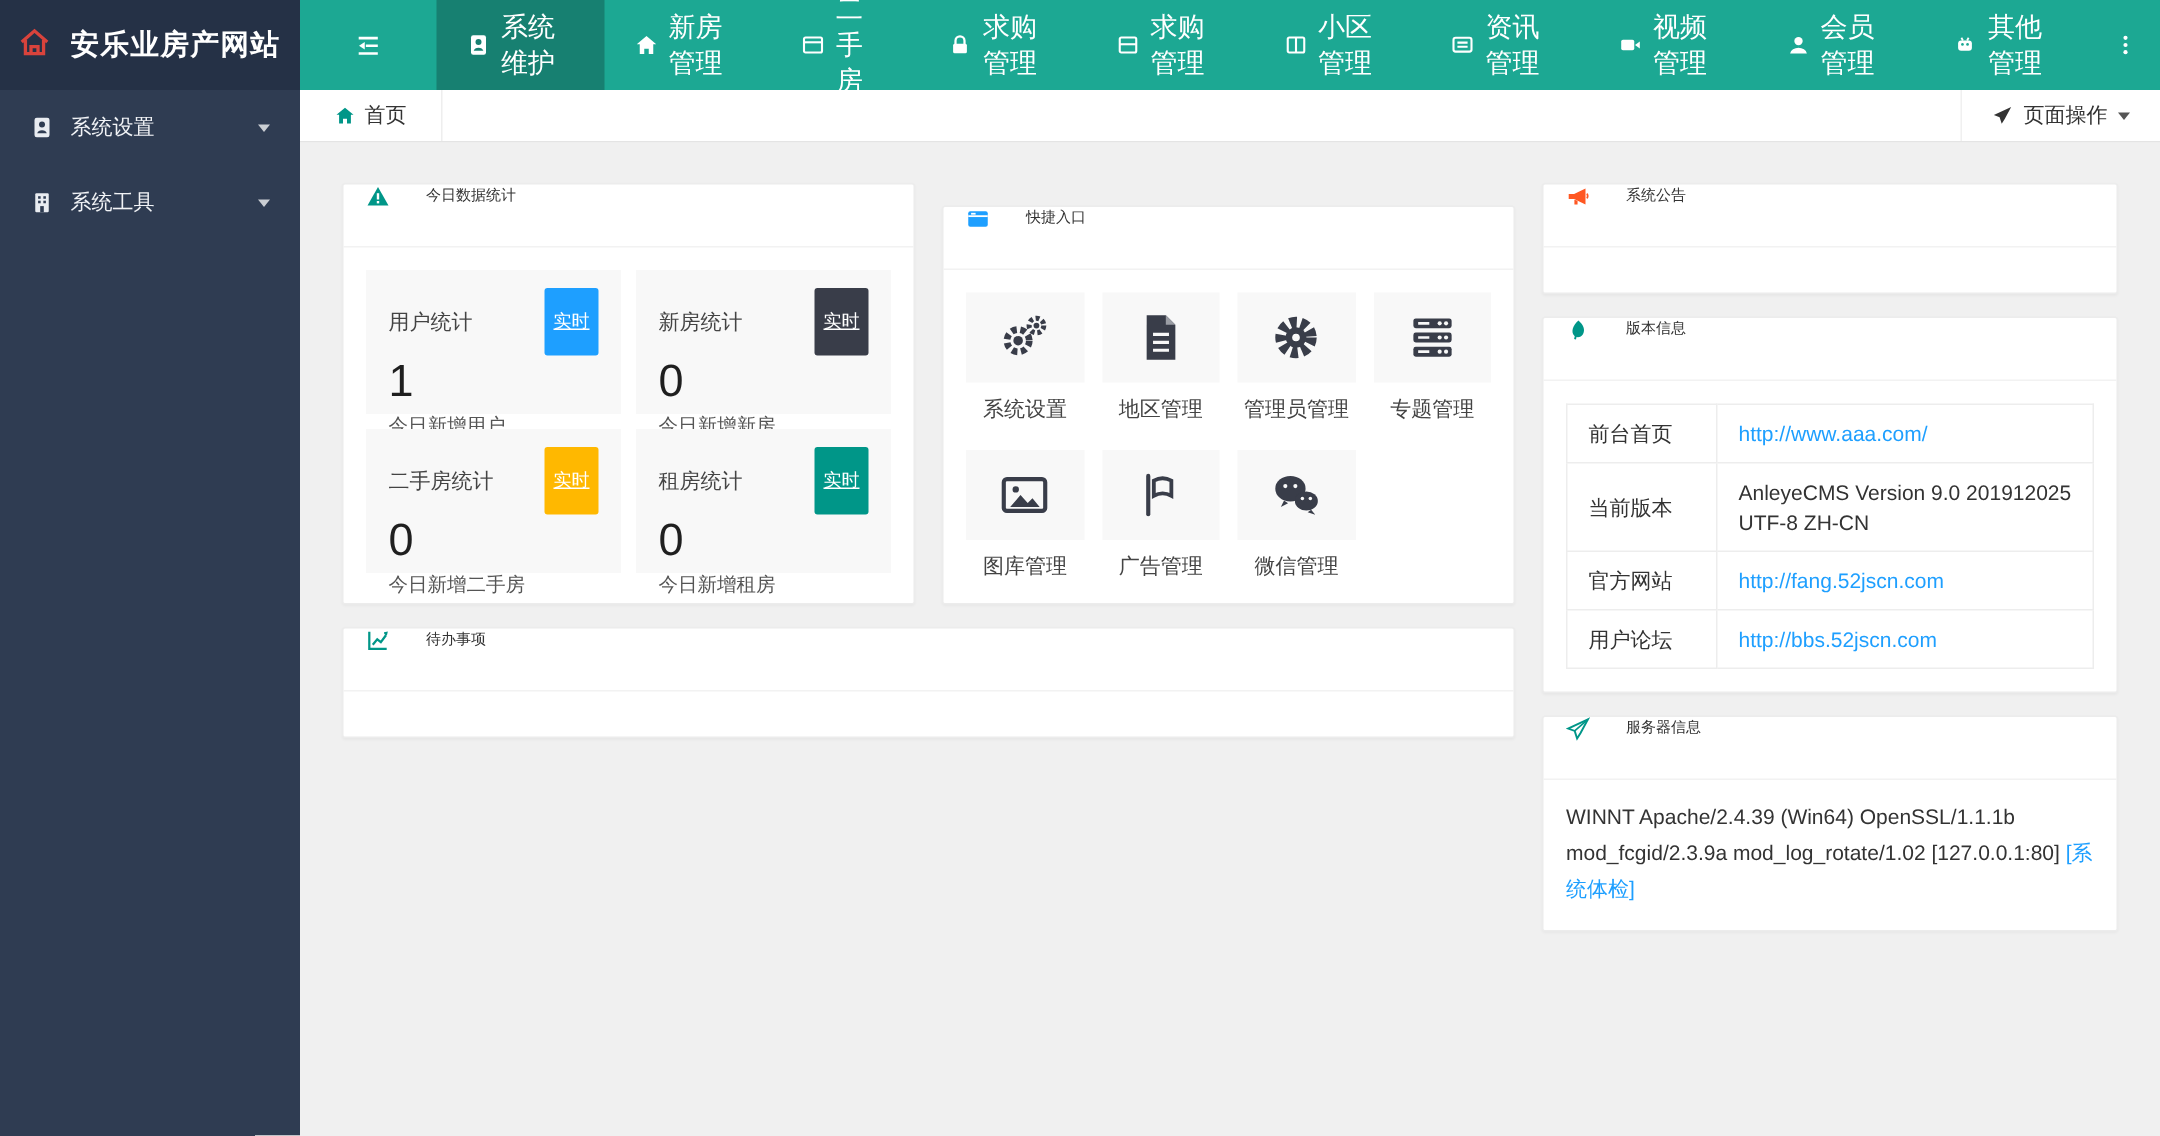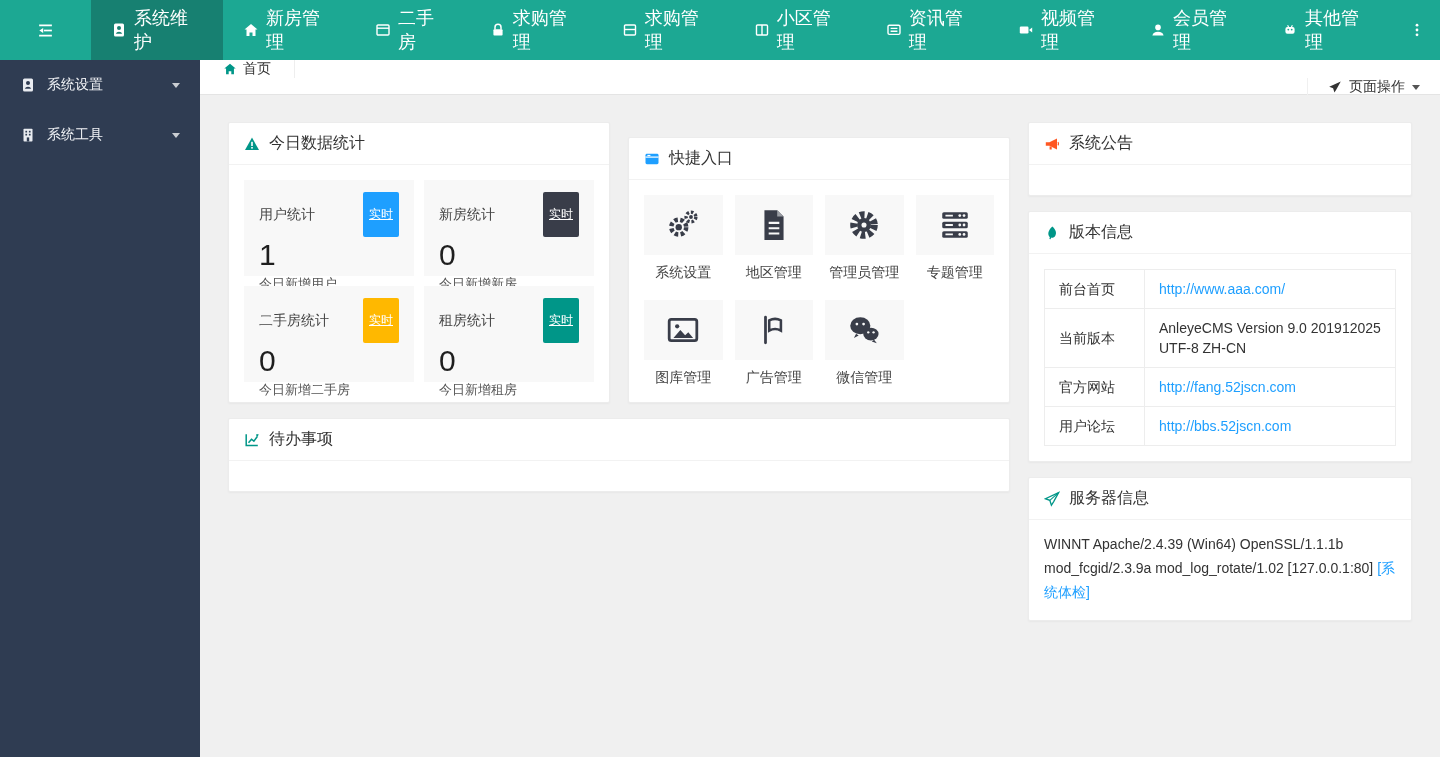--- a/index.html
+++ b/index.html
@@ -19,34 +19,34 @@
   .nav svg { flex-shrink:0; }
 
   
   .sidebar { position:absolute; top:60px; left:0; bottom:0; width:200px; background:#2F3C52; }
   .side-item { height:50px; display:flex; align-items:center; gap:11px; padding:0 20px; color:#f1f3f6; font-size:14px; cursor:pointer; }
   .side-item .caret { margin-left:auto; }
   .caret { width:0; height:0; border:4px solid transparent; border-top:5px solid rgba(255,255,255,.75); margin-top:4px; }
   .caret.dark { border-top-color:#555; }
 
   
-  .crumbbar { position:absolute; top:60px; left:200px; right:0; height:35px; background:#fff; border-bottom:1px solid #e4e4e4; display:flex; align-items:stretch;flex-direction:column; }
+  .crumbbar { position:absolute; top:60px; left:200px; right:0; height:35px; background:#fff; border-bottom:1px solid #e4e4e4; display:flex; align-items:stretch; }
   .crumb-tab { width:95px; display:flex; align-items:center; justify-content:center; gap:6px; font-size:14px; color:#333; border-right:1px solid #eee; cursor:pointer; }
   .page-actions { margin-left:auto; display:flex; align-items:center; gap:7px; padding:0 20px; border-left:1px solid #f0f0f0; font-size:14px; color:#333; cursor:pointer; }
 
   
   .main { position:absolute; top:95px; left:200px; right:0; bottom:0; padding:27px 28px; display:flex; gap:18px; align-items:flex-start; }
   .col-left { width:782px; flex-shrink:0; }
   .col-right { flex:1; }
   .top-row { display:flex; gap:18px; align-items:stretch; }
   .top-row .card { width:382px; }
 
   .card { background:#fff; border:1px solid #ececec; border-radius:2px; box-shadow:0 1px 2px rgba(0,0,0,.04); }
   .card + .card, .todo-card { margin-top:15px; }
-  .card-header { height:42px; display:flex; align-items:center; gap:9px; padding:0 15px; border-bottom:1px solid #f2f2f2; font-size:16px; color:#333; }
+  .card-header { height:42px; display:flex; gap:24px; padding:0 15px; border-bottom:1px solid #f2f2f2; font-size:10px; color:#333; }
   .card-body { padding:15px; }
   .empty-body { height:22px; }
 
   
   .stats-grid { display:grid; grid-template-columns:1fr 1fr; gap:10px; }
   .tile { background:#f8f8f8; padding:12px 15px; height:96px; }
   .tile-top { display:flex; align-items:center; justify-content:space-between; font-size:14px; color:#444; }
   .badge { color:#fff; font-size:12px; padding:14px 6px; border-radius:2px;text-decoration:underline; }
   .tile-num { font-size:30px; color:#1f1f1f; line-height:36px; }
   .tile-desc { font-size:13px; color:#555; margin-top:2px; }
@@ -63,20 +63,30 @@
   .vtable td.lbl { width:100px; }
   .link { color:#1E9FFF; cursor:pointer; }
 
   
   .server-text { font-size:14px; color:#333; line-height:24px; padding:12px 15px 16px; }
 </style>
 </head>
 <body>
 
 <header class="topbar">
+  <div class="logo">
+    <span>
+      <svg width="22" height="22" viewBox="0 0 16 16" fill="none" stroke="#D9433C" stroke-width="1.6">
+        <path d="M1.8 8L8 2.6 14.2 8"></path>
+          <path d="M3.6 7v6.6h8.8V7"></path>
+          <path d="M6.3 13.6v-3.4h3.4v3.4"></path>
+      </svg>
+    </span>
+    <span class="logo-title">安乐业房产网站</span>
+  </div>
   <nav class="nav">
     <a class="toggle">
       <svg width="17" height="17" viewBox="0 0 16 16" stroke="#fff" stroke-width="1.6" fill="#fff">
         <path d="M2 3.2h12M2 12.8h12"></path>
           <path d="M6.5 8h7.5"></path>
           <path d="M2.2 8l3.6-2.4v4.8z" stroke="none"></path>
       </svg>
     </a>
     <a class="active">
       <svg width="16" height="16" viewBox="0 0 16 16">

